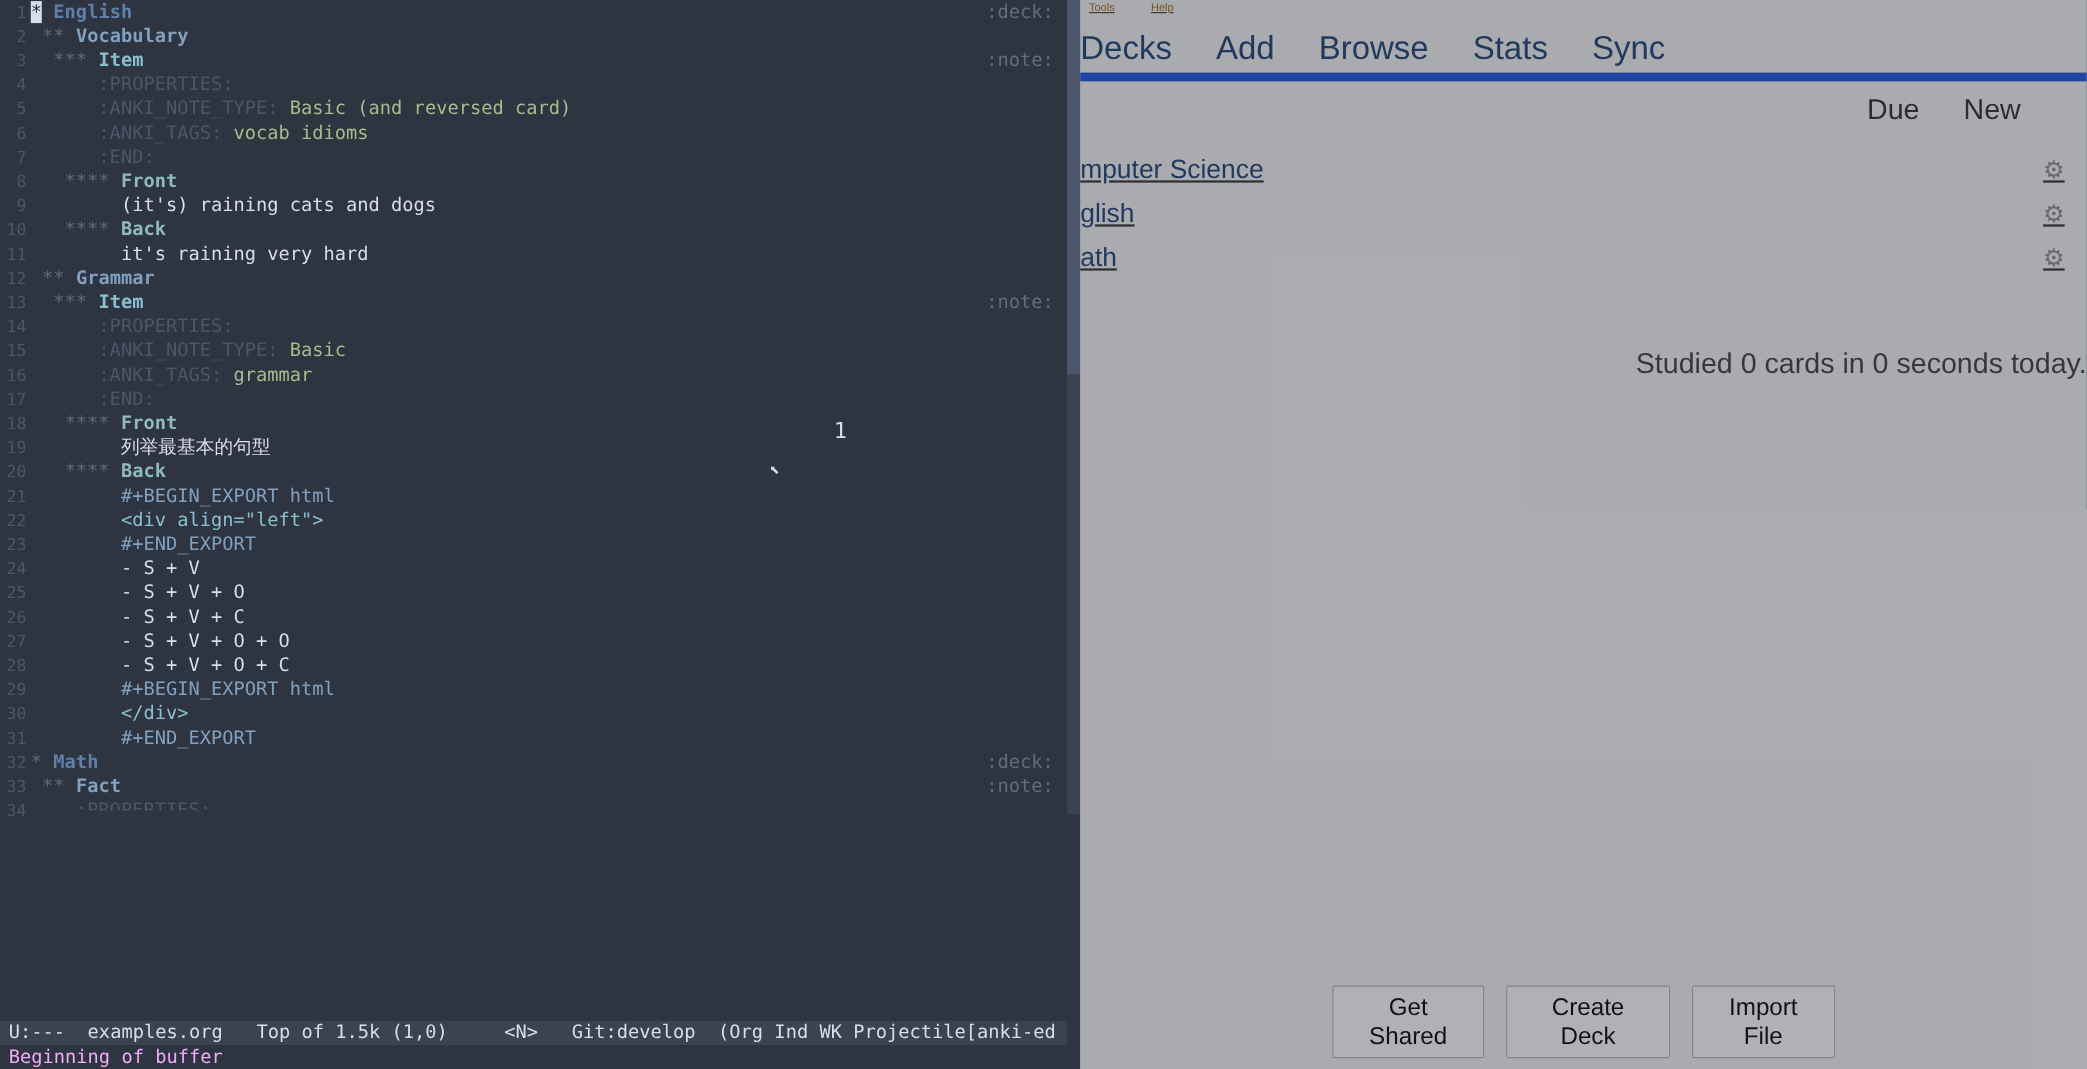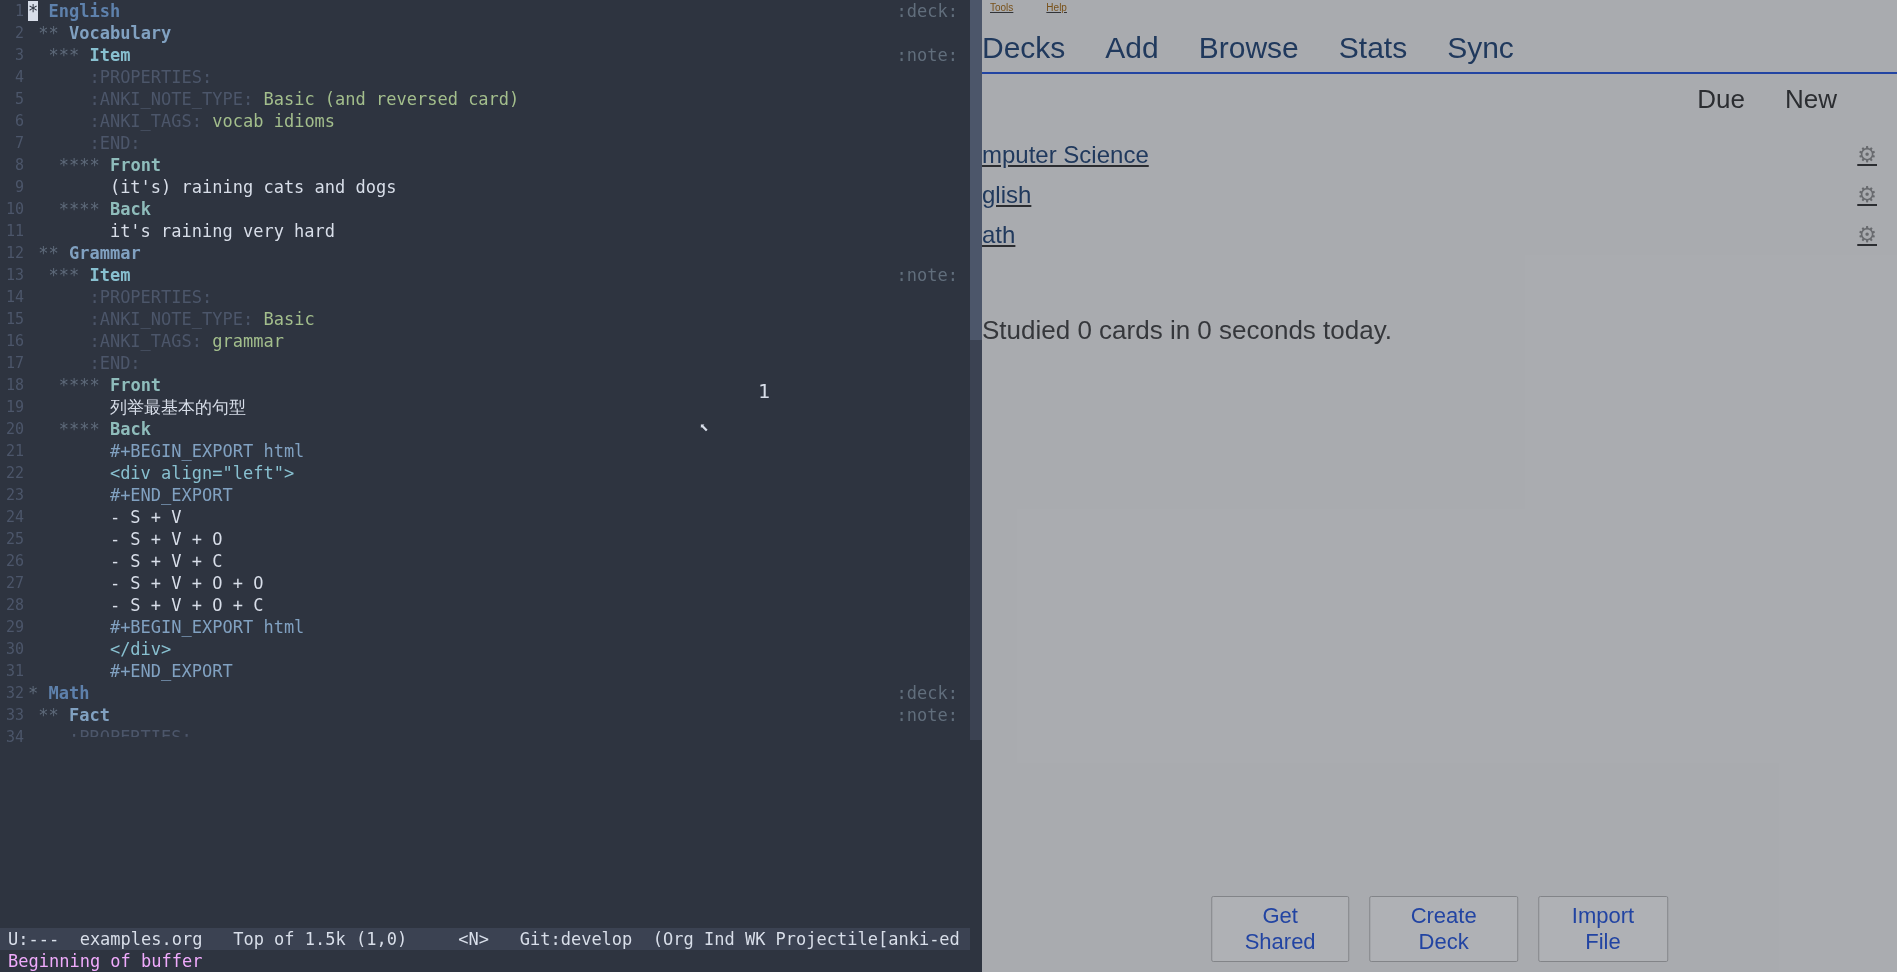--- a/index.html
+++ b/index.html
@@ -114,21 +114,21 @@
   height: 24px;
   padding: 2px 8px;
   display: flex;
   gap: 33px;
   font-size: 10px;
   color: #a16207;
 }
 .anki-menubar span { text-decoration: underline; text-decoration-color: #333; text-underline-offset: 1px; }
 .anki-tabs {
   height: 50px;
-  border-bottom: 2px solid #1d4ed8;
+  border-bottom: 8px solid #1d4ed8;
   display: flex;
   gap: 40px;
   padding: 0 0 0 0;
   align-items: center;
   font-size: 30px;
   font-weight: 500;
   color: #1a3d6d;
 }
 .anki-tab { cursor: pointer; }
 .anki-header-row {
@@ -144,40 +144,40 @@
 .deck-row {
   display: flex;
   align-items: center;
   height: 40px;
   font-size: 24px;
   padding-right: 20px;
 }
 .deck-name { flex: 1; color: #1a3d6d; }
 .gear { color: #888; font-size: 22px; margin-left: auto; }
 .anki-status {
-  text-align: left;
+  text-align: right;
   margin-top: 60px;
   font-size: 26px;
   color: #3a3a3a;
 }
 .anki-footer {
   position: absolute;
   bottom: 10px;
   left: 50%;
   transform: translateX(-50%);
   display: flex;
   gap: 20px;
 }
 .anki-btn {
   background: #f4f4f4;
   border: 1px solid #b0b0b0;
   border-radius: 2px;
   padding: 6px 14px;
   font-size: 22px;
-  color: #1d4ed8;
+  color: #000000;
   cursor: pointer;
 }
 .overlay-dim {
   position: absolute;
   left: 0; top: 0; right: 0; bottom: 0;
   background: rgba(46,52,64,0.35);
   pointer-events: none;
 }
 .mouse-cursor {
   position: absolute;

